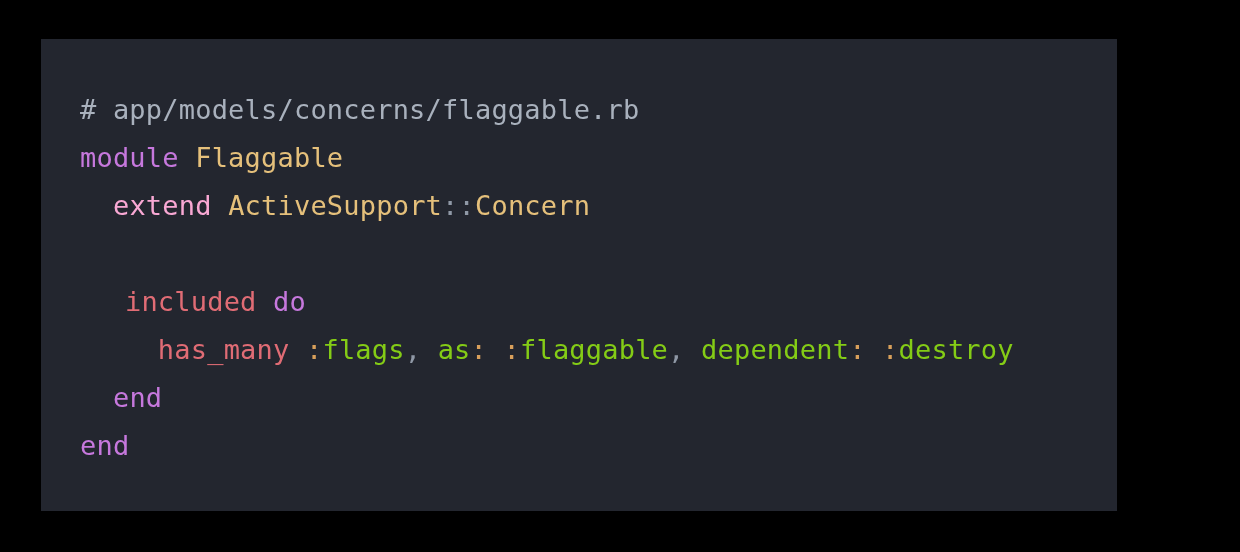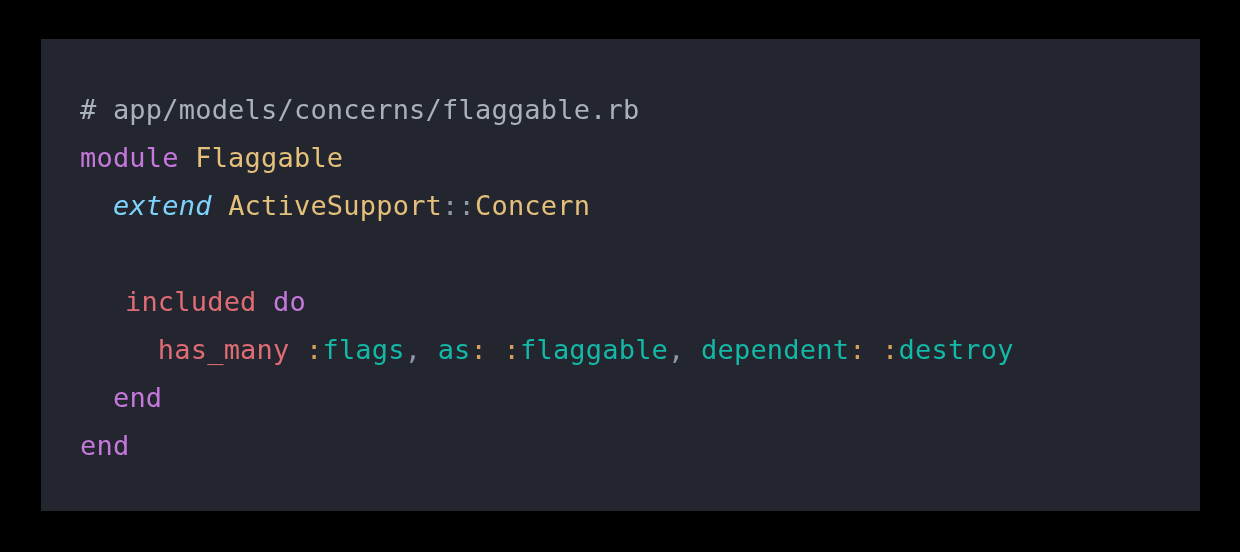--- a/index.html
+++ b/index.html
@@ -20,21 +20,21 @@
     width: 1240px;
     height: 552px;
     background: #000000;
   }
 
   
   #code-panel {
     position: absolute;
     left: 41px;
     top: 39px;
-    width: 1159px;
+    width: 1076px;
     height: 472px;
     background: #23262f;
     box-sizing: border-box;
     overflow: hidden;
   }
 
   #code-block {
     position: absolute;
     left: 39px;
     top: 47px;
@@ -55,23 +55,23 @@
   }
 
   .code-line.blank {
     height: 48px;
   }
 
   
   .t-comment  { color: #a9b1bd; }
   .t-keyword  { color: #c678dd; }
   .t-const    { color: #e5c07b; }
-  .t-func     { color: #7dd3fc; font-style: italic; }
+  .t-func     { color: #f9a8d4; }
   .t-method   { color: #e06c75; margin-left: 12px; }
-  .t-symbol   { color: #14b8a6; }
+  .t-symbol   { color: #84cc16; }
   .t-punct    { color: #8f98a6; }
   .t-colon    { color: #d9a05b; }
   .t-plain    { color: #c5ccd6; }
 </style>
 </head>
 <body>
 
 <div id="canvas">
   <div id="code-panel">
     <code id="code-block"><span class="code-line"><span class="t-comment"># app/models/concerns/flaggable.rb</span></span><span class="code-line"><span class="t-keyword">module</span><span class="t-plain"> </span><span class="t-const">Flaggable</span></span><span class="code-line"><span class="t-plain">  </span><span class="t-func">extend</span><span class="t-plain"> </span><span class="t-const">ActiveSupport</span><span class="t-punct">::</span><span class="t-const">Concern</span></span><span class="code-line blank">&nbsp;</span><span class="code-line"><span class="t-plain">  </span><span class="t-method">included</span><span class="t-plain"> </span><span class="t-keyword">do</span></span><span class="code-line"><span class="t-plain">    </span><span class="t-method">has_many</span><span class="t-plain"> </span><span class="t-colon">:</span><span class="t-symbol">flags</span><span class="t-punct">,</span><span class="t-plain"> </span><span class="t-symbol">as</span><span class="t-colon">:</span><span class="t-plain"> </span><span class="t-colon">:</span><span class="t-symbol">flaggable</span><span class="t-punct">,</span><span class="t-plain"> </span><span class="t-symbol">dependent</span><span class="t-colon">:</span><span class="t-plain"> </span><span class="t-colon">:</span><span class="t-symbol">destroy</span></span><span class="code-line"><span class="t-plain">  </span><span class="t-keyword">end</span></span><span class="code-line"><span class="t-keyword">end</span></span></code>

